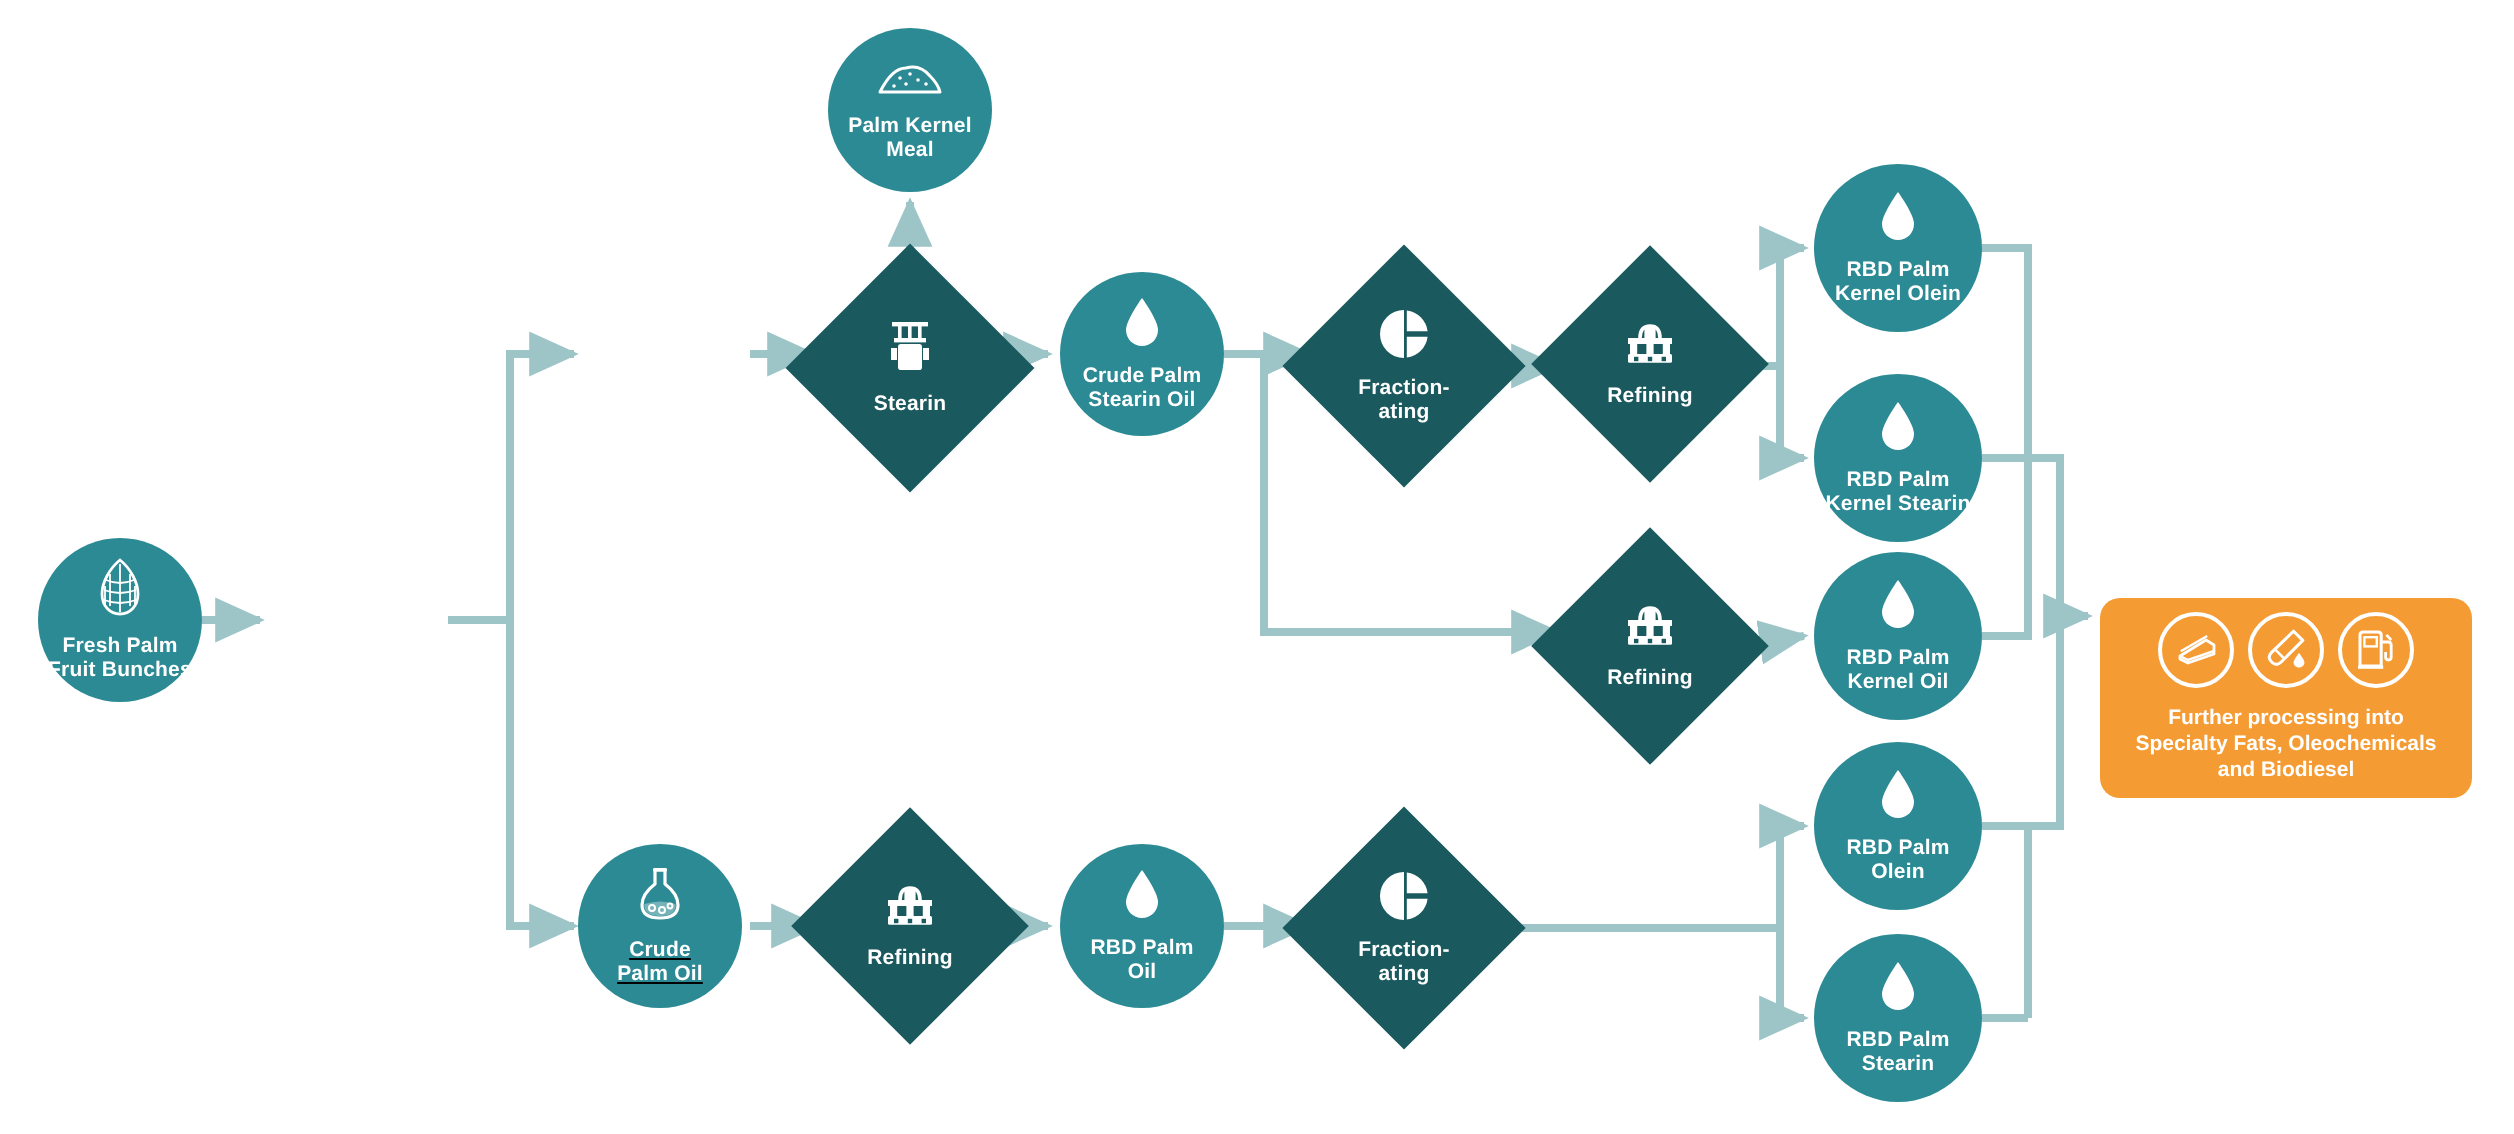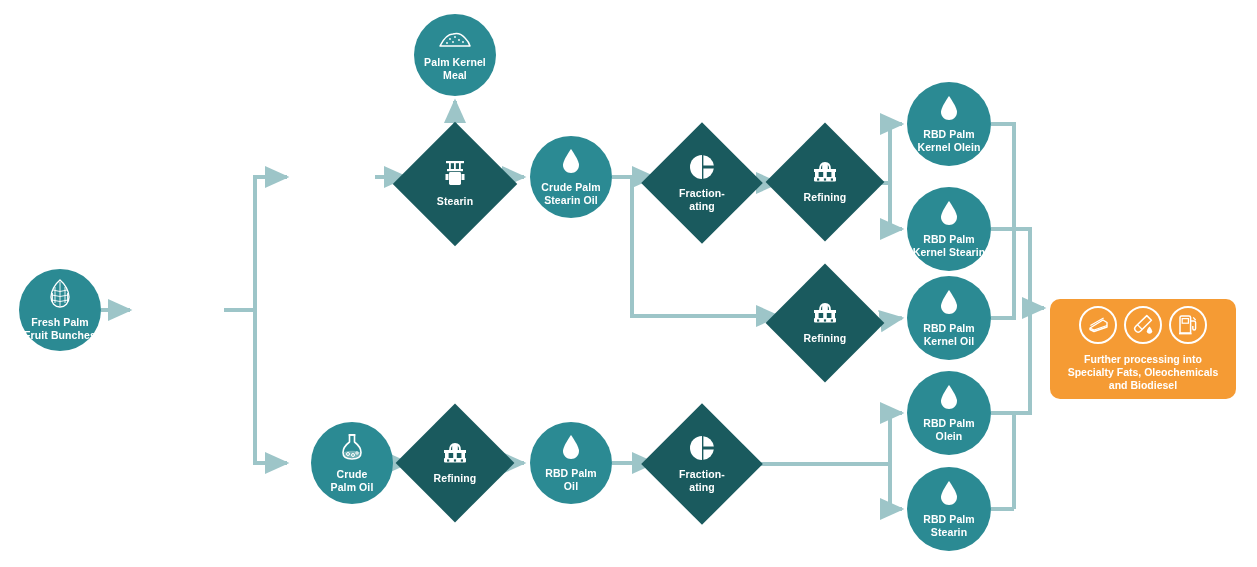--- a/index.html
+++ b/index.html
@@ -301,21 +301,21 @@
   <div class="node circle-node" style="left:907px; top:276px; width:84px; height:84px;">
     <span class="node-icon">
       <svg width="20" height="26" viewBox="0 0 20 26">
         <path d="M10 1 C10 1 2 12 2 17 C2 21.5 5.6 25 10 25 C14.4 25 18 21.5 18 17 C18 12 10 1 10 1 Z" fill="#ffffff"></path>
       </svg>
     </span>
     <span class="node-label">RBD Palm
 Kernel Oil</span>
   </div>
 
-  <div class="node circle-node" style="left:311px; top:422px; width:82px; height:82px;">
+  <div class="node circle-node" style="left:289px; top:422px; width:82px; height:82px;text-decoration:underline;">
     <span class="node-icon">
       <svg width="24" height="28" viewBox="0 0 24 28">
         <path d="M9.5 2 L14.5 2 L14.5 9 Q21 14 21 19.5 Q21 26 12 26 Q3 26 3 19.5 Q3 14 9.5 9 Z" fill="none" stroke="#ffffff" stroke-width="1.6" stroke-linejoin="round"></path>
         <path d="M4.2 19 Q12 16.5 19.8 19 Q20.4 25 12 25 Q3.6 25 4.2 19 Z" fill="#ffffff" opacity="0.35"></path>
         <circle cx="8" cy="21" r="1.5" fill="none" stroke="#ffffff" stroke-width="1"></circle>
         <circle cx="13" cy="22" r="1.5" fill="none" stroke="#ffffff" stroke-width="1"></circle>
         <circle cx="17" cy="20" r="1.2" fill="none" stroke="#ffffff" stroke-width="1"></circle>
         <rect x="8.5" y="1" width="7" height="1.8" rx="0.7" fill="#ffffff"></rect>
       </svg>
     </span>

